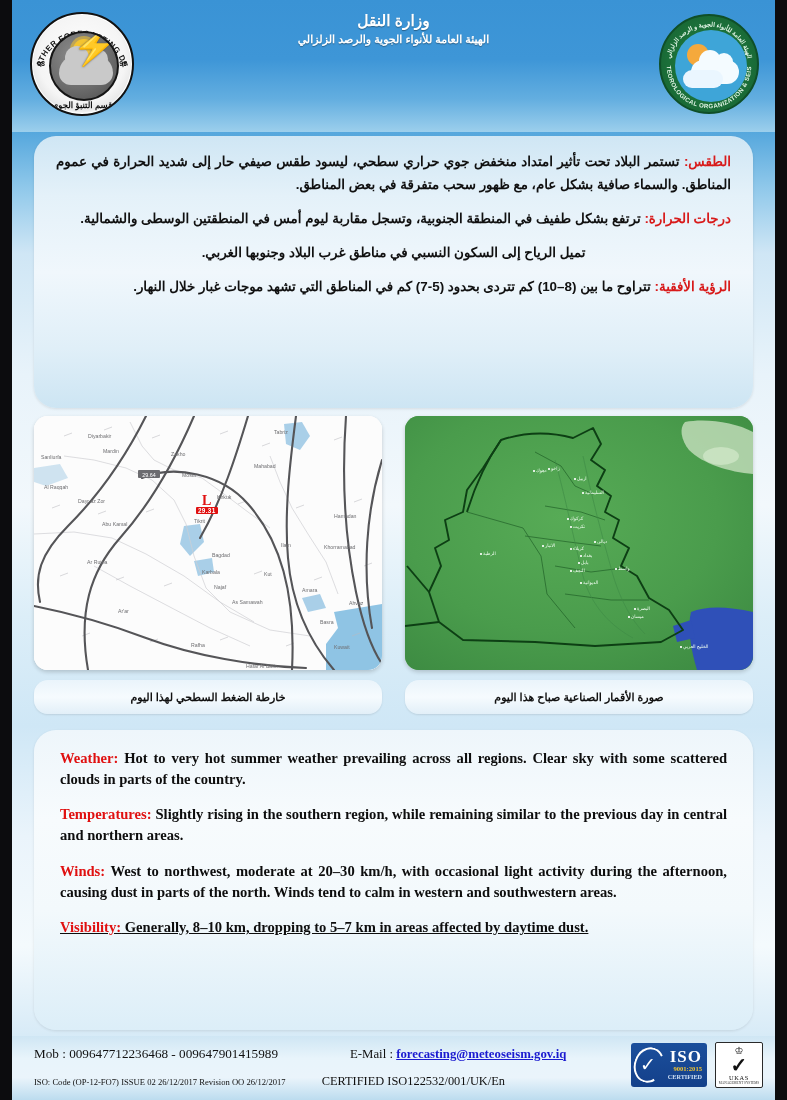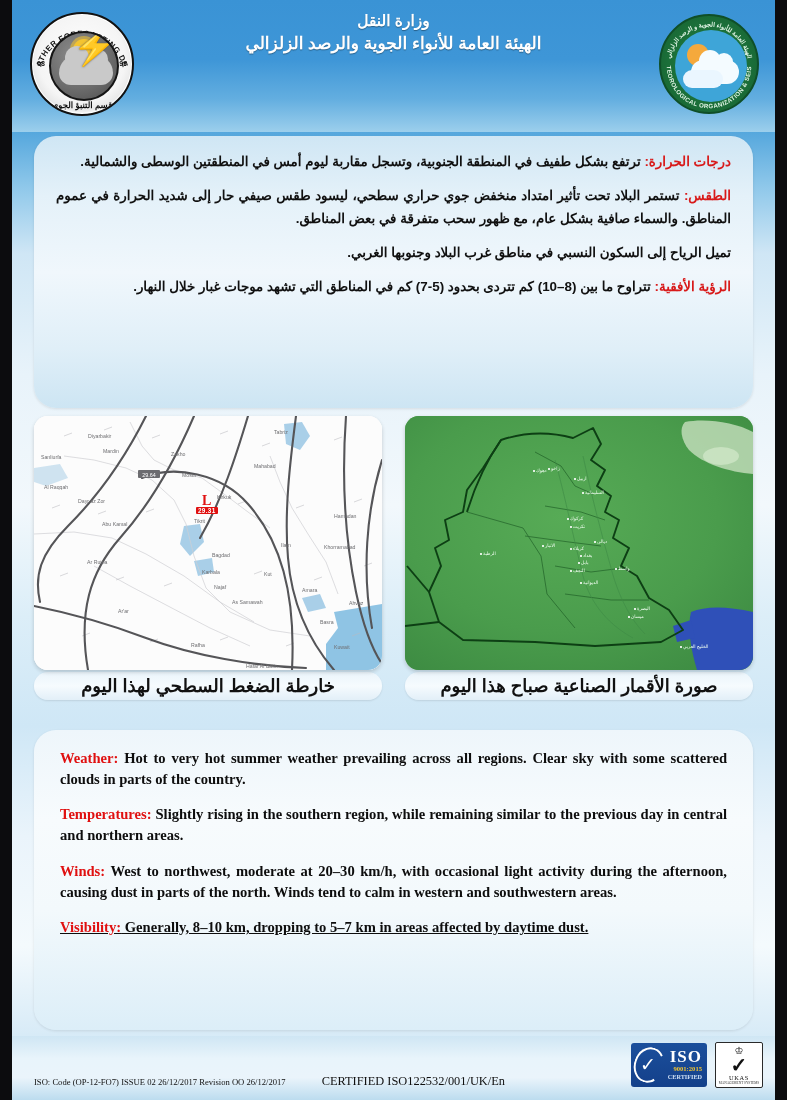--- a/index.html
+++ b/index.html
@@ -58,21 +58,21 @@
   }
   .header-titles {
     text-align: center;
     direction: rtl;
     color: #ffffff;
     text-shadow: 0 1px 1px rgba(0,0,0,0.35);
     line-height: 1.45;
     padding-top: 4px;
   }
   .h-line1 { font-size: 15.5px; font-weight: bold; }
-  .h-line2 { font-size: 17px; font-weight: bold; }
+  .h-line2 { font-size: 11px; font-weight: bold; }
   .h-line3 { font-size: 13px; font-weight: bold; }
   .h-line4 { font-size: 14.5px; font-weight: bold; }
 
   
   .logo-left {
     position: absolute;
     left: 18px; top: 12px;
     width: 104px; height: 104px;
     border-radius: 50%;
     background: radial-gradient(circle at 50% 45%, #ffffff 0%, #f5f5f5 58%, #e9e9e9 70%, #ffffff 74%, #ffffff 100%);
@@ -222,21 +222,21 @@
     line-height: 1.72;
     margin-bottom: 11px;
     text-align: justify;
   }
   .ar-block:last-child { margin-bottom: 0; }
   .ar-label {
     color: #d81a1a;
     font-weight: bold;
   }
   .ar-center {
-    text-align: right;
+    text-align: center;
   }
 
   
   .maps-row {
     position: absolute;
     left: 22px; top: 416px;
     width: 719px; height: 306px;
     display: flex;
     justify-content: space-between;
   }
@@ -246,29 +246,29 @@
   }
   .map-frame {
     width: 348px; height: 254px;
     border-radius: 14px;
     overflow: hidden;
     background: #ffffff;
     box-shadow: 0 2px 4px rgba(0,0,0,0.18);
     position: relative;
   }
   .caption {
-    margin-top: 2px;
-    width: 348px; height: 28px;
+    margin-top: 10px;
+    width: 348px; height: 34px;
     border-radius: 14px;
     background: linear-gradient(180deg, #eaf4fb 0%, #f6fbfe 50%, #e2eff8 100%);
     display: flex;
     align-items: center;
     justify-content: center;
     direction: rtl;
-    font-size: 18px;
+    font-size: 11px;
     font-weight: bold;
     color: #111;
     box-shadow: 0 1px 2px rgba(0,0,0,0.10);
   }
 
   
   .pmap { position: absolute; inset: 0; background: #fdfdfd; }
   .pmap-label {
     position: absolute;
     font-size: 5.2px;
@@ -449,25 +449,25 @@
           <div class="sun2"></div>
           <div class="cl1"></div>
           <div class="cl2"></div>
         </div>
       </div>
     </div>
 
     <div class="panel arabic-panel">
 
       <div class="ar-block">
+        <span class="ar-label">الطقس:</span><span> تستمر البلاد تحت تأثير امتداد منخفض جوي حراري سطحي، ليسود طقس صيفي حار إلى شديد الحرارة في عموم المناطق. والسماء صافية بشكل عام، مع ظهور سحب متفرقة في بعض المناطق.</span>
+      </div>
+
+      <div class="ar-block">
         <span class="ar-label">درجات الحرارة:</span><span> ترتفع بشكل طفيف في المنطقة الجنوبية، وتسجل مقاربة ليوم أمس في المنطقتين الوسطى والشمالية.</span>
-      </div>
-
-      <div class="ar-block">
-        <span class="ar-label">الطقس:</span><span> تستمر البلاد تحت تأثير امتداد منخفض جوي حراري سطحي، ليسود طقس صيفي حار إلى شديد الحرارة في عموم المناطق. والسماء صافية بشكل عام، مع ظهور سحب متفرقة في بعض المناطق.</span>
       </div>
 
 
       <div class="ar-block ar-center">تميل الرياح إلى السكون النسبي في مناطق غرب البلاد وجنوبها الغربي.</div>
 
       <div class="ar-block">
         <span class="ar-label">الرؤية الأفقية:</span><span> تتراوح ما بين (8–10) كم تتردى بحدود (5-7) كم في المناطق التي تشهد موجات غبار خلال النهار.</span>
       </div>
     </div>
 
@@ -678,20 +678,26 @@
       <div class="en-block">
         <span class="en-label">Winds:</span><span> West to northwest, moderate at 20–30 km/h, with occasional light activity during the afternoon, causing dust in parts of the north. Winds tend to calm in western and southwestern areas.</span>
       </div>
 
       <div class="en-block">
         <span class="en-label">Visibility:</span><span> Generally, 8–10 km, dropping to 5–7 km in areas affected by daytime dust.</span>
       </div>
     </div>
 
     <div class="footer">
+      <div class="foot-row1">
+        <div class="mob">Mob : 009647712236468 - 009647901415989</div>
+        <div class="email-wrap">
+          <span>E-Mail : </span><a class="email-link" href="#">forecasting@meteoseism.gov.iq</a>
+        </div>
+      </div>
       <div class="foot-row2">
         <div class="isocode">ISO: Code (OP-12-FO7)   ISSUE 02   26/12/2017 Revision   OO   26/12/2017</div>
         <div class="certified">CERTIFIED ISO122532/001/UK/En</div>
       </div>
 
       <div class="badges">
         <div class="iso-badge">
           <div class="swoosh"></div>
           <div class="tick">✓</div>
           <div class="iso-txt">

